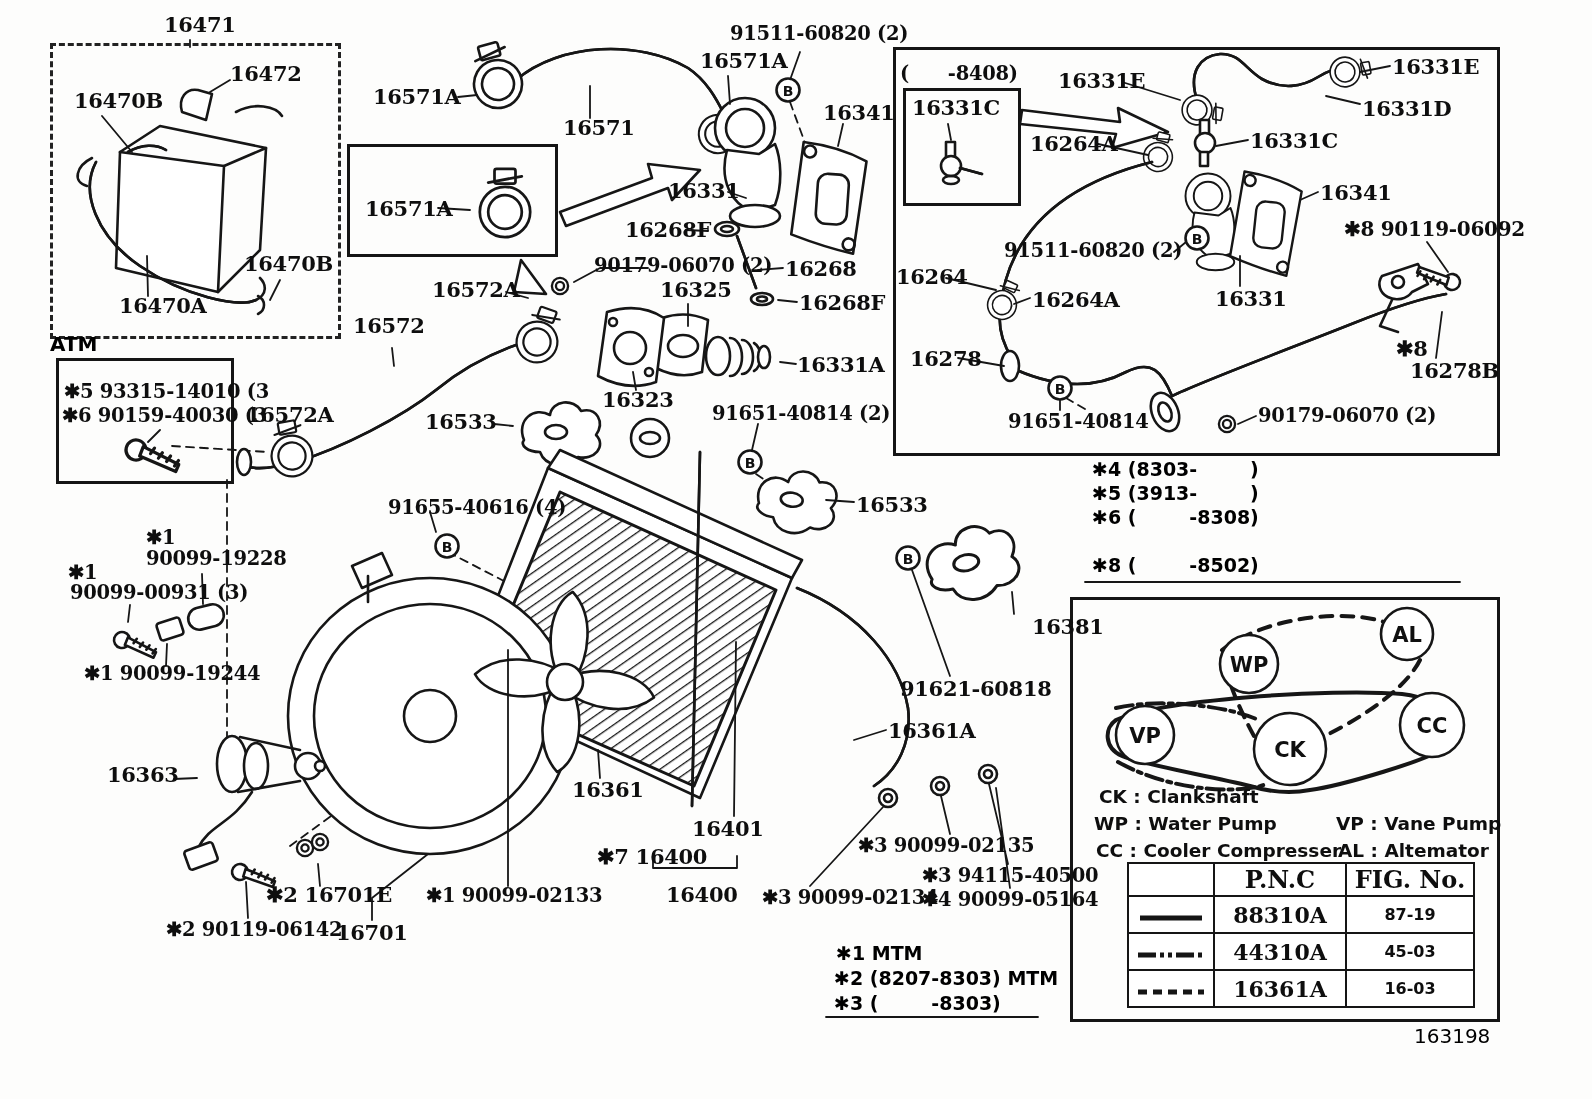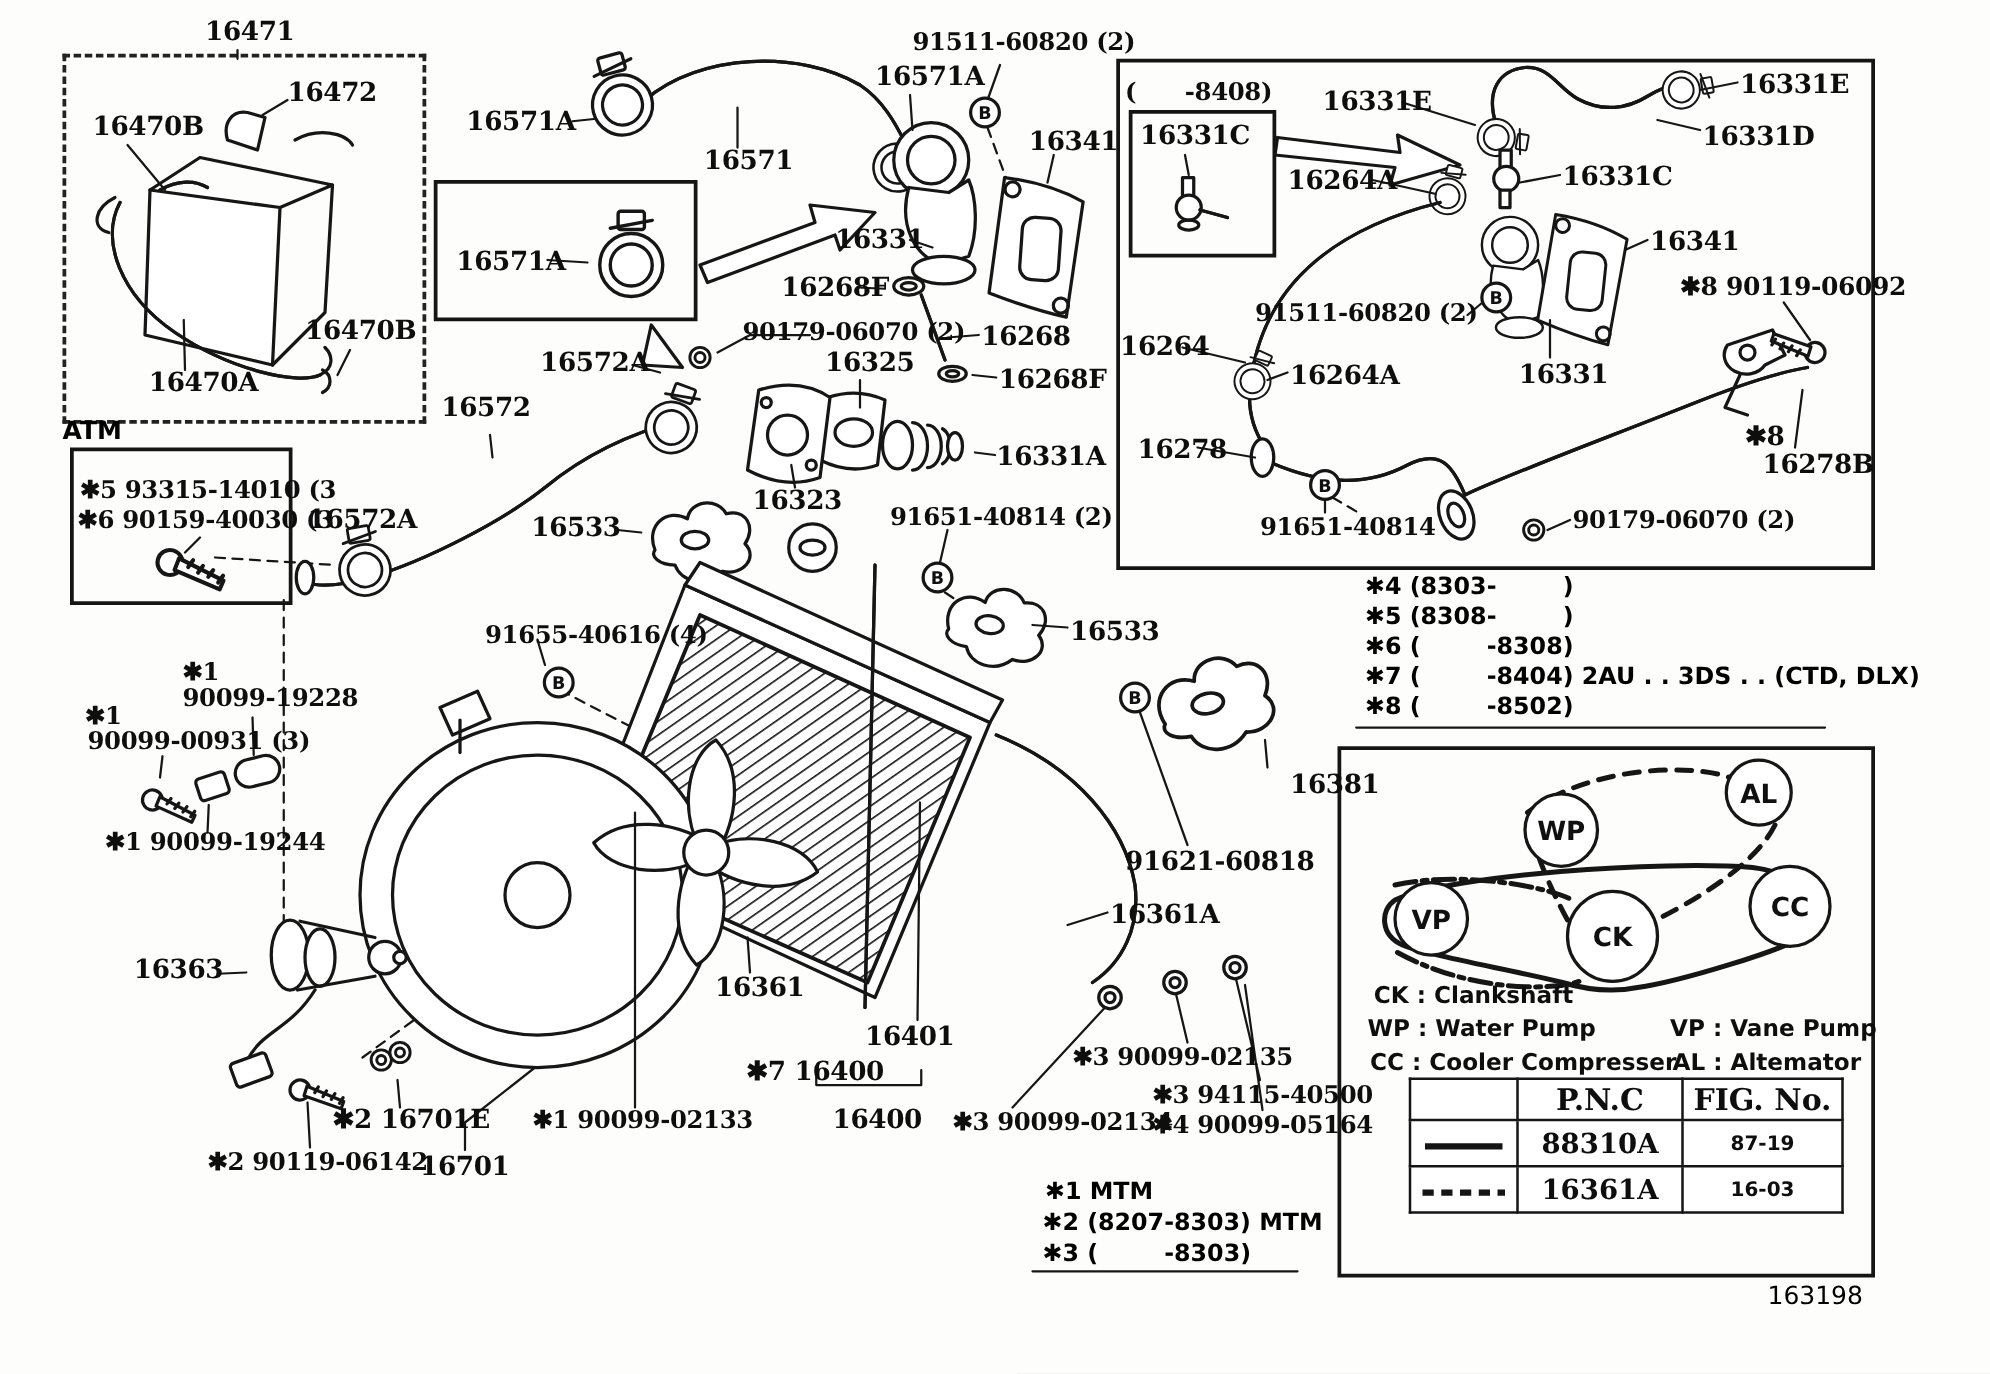--- a/index.html
+++ b/index.html
@@ -340,23 +340,22 @@
   <div class="lbl sm" style="left:1004px;top:241px">91511-60820 (2)</div>
   <div class="lbl" style="left:1032px;top:289px">16264A</div>
   <div class="lbl" style="left:1215px;top:288px">16331</div>
   <div class="lbl" style="left:910px;top:348px">16278</div>
   <div class="lbl" style="left:1396px;top:338px">✱8</div>
   <div class="lbl" style="left:1410px;top:360px">16278B</div>
   <div class="lbl sm" style="left:1008px;top:412px">91651-40814</div>
   <div class="lbl sm" style="left:1258px;top:406px">90179-06070 (2)</div>
 
   <div class="note" style="left:1092px;top:460px">✱4 (8303-        )</div>
-  <div class="note" style="left:1092px;top:484px">✱5 (8308-        )</div>
+  <div class="note" style="left:1092px;top:484px">✱5 (3913-        )</div>
   <div class="note" style="left:1092px;top:508px">✱6 (        -8308)</div>
-  <div class="note" style="left:1092px;top:532px">✱7 (        -8404) 2AU . . 3DS . . (CTD, DLX)</div>
   <div class="note" style="left:1092px;top:556px">✱8 (        -8502)</div>
 
   <div class="legend" style="left:1099px;top:788px">CK : Clankshaft</div>
   <div class="legend" style="left:1094px;top:815px">WP : Water Pump</div>
   <div class="legend" style="left:1096px;top:842px">CC : Cooler Compresser</div>
   <div class="legend" style="left:1336px;top:815px">VP : Vane Pump</div>
   <div class="legend" style="left:1338px;top:842px">AL : Altemator</div>
 
   <table class="pnc">
     <tbody>
@@ -367,20 +366,27 @@
     </tr>
     <tr>
       <td><svg width="70" height="10">
               <line x1="4" y1="5" x2="66" y2="5" stroke="#151515" stroke-width="5"></line>
             </svg></td>
       <td>88310A</td>
       <td class="fig">87-19</td>
     </tr>
     <tr>
       <td><svg width="70" height="10">
+              <line x1="2" y1="5" x2="68" y2="5" stroke="#151515" stroke-width="5" stroke-dasharray="18 4 4 4 4 4"></line>
+            </svg></td>
+      <td>44310A</td>
+      <td class="fig">45-03</td>
+    </tr>
+    <tr>
+      <td><svg width="70" height="10">
               <line x1="2" y1="5" x2="68" y2="5" stroke="#151515" stroke-width="5" stroke-dasharray="9 6"></line>
             </svg></td>
       <td>16361A</td>
       <td class="fig">16-03</td>
     </tr>
   </tbody>
     </table>
 
   <div class="note" style="left:836px;top:944px">✱1 MTM</div>
   <div class="note" style="left:834px;top:969px">✱2 (8207-8303) MTM</div>

